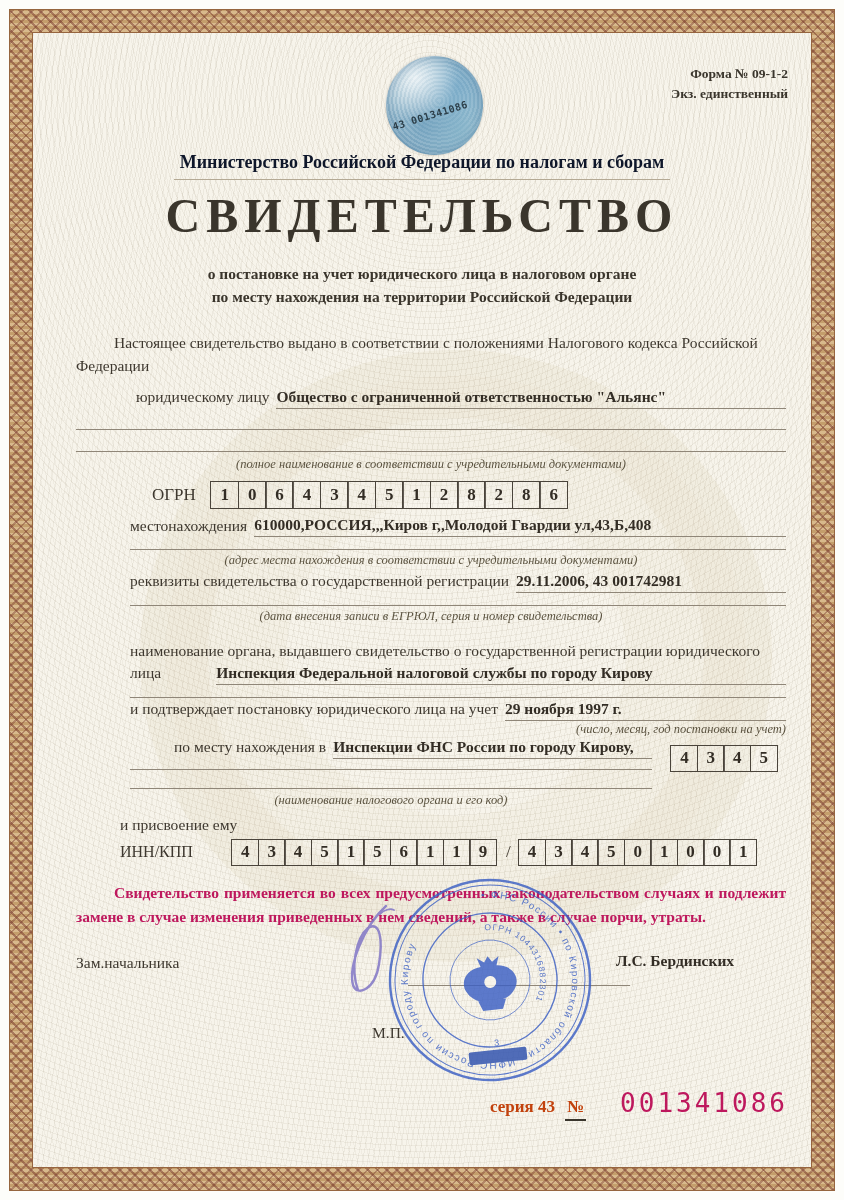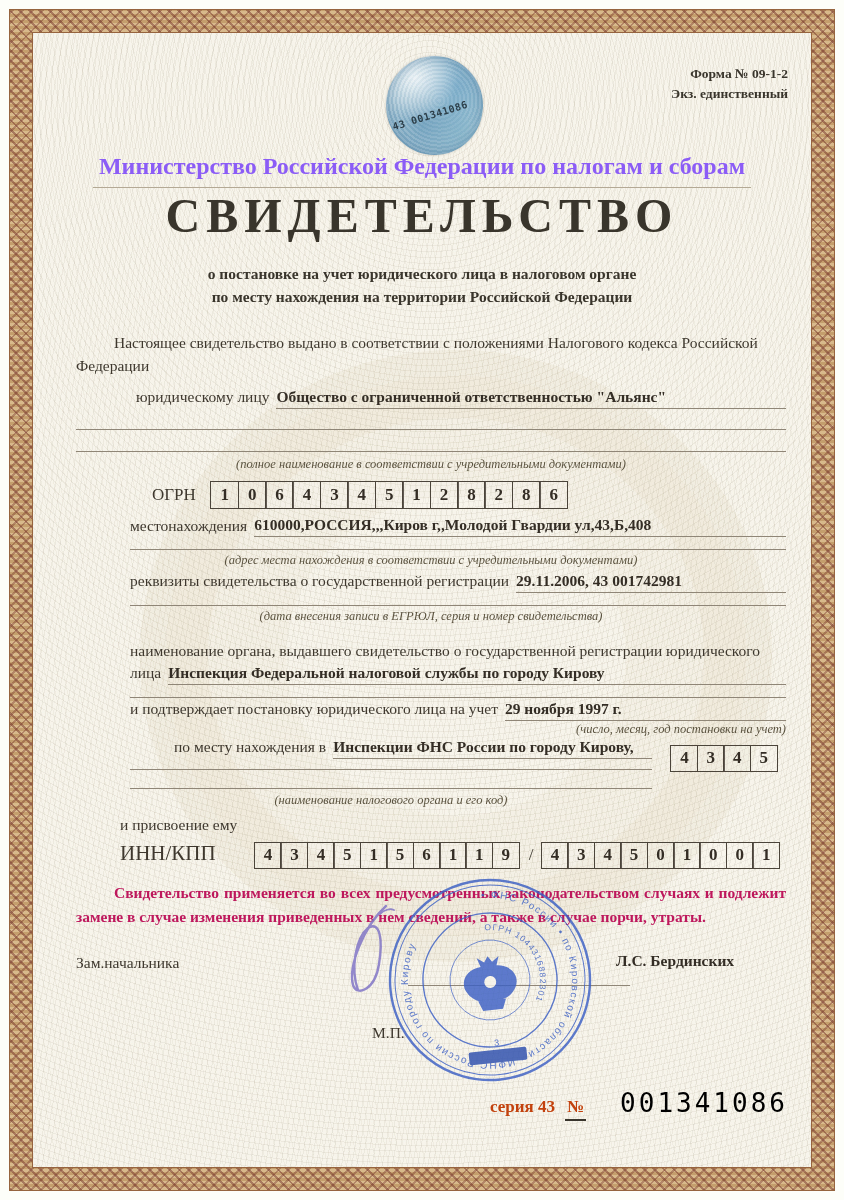--- a/index.html
+++ b/index.html
@@ -50,21 +50,21 @@
   .boxes{display:flex;}
   .boxes .cell{
     width:23px;height:25px;border:1.6px solid #4a443b;margin-left:-1.6px;
     display:flex;align-items:center;justify-content:center;
     font-weight:bold;font-size:17px;color:#332d25;background:rgba(255,255,255,.12);
   }
   .boxes.wide .cell{width:27px;height:26px;}
   .boxes.mid .cell{width:26px;}
 
   .form-num{font-size:13.5px;font-weight:bold;line-height:1.45;text-align:right;color:#3a352c;}
-  .ministry{font-size:24px;font-weight:bold;color:#8b5cf6;}
+  .ministry{font-size:18px;font-weight:bold;color:#0f172a;}
   .ministry span{display:inline-block;padding:0 6px 5px 6px;border-bottom:1px solid #b4a994;}
   .doc-title{font-size:48px;font-weight:bold;letter-spacing:6px;color:#3a352c;}
   .subtitle{font-size:15.5px;font-weight:bold;line-height:1.5;color:#3a352c;}
   .intro{text-indent:38px;line-height:1.5;}
 
   
   .sticker{
     position:absolute;top:56px;left:386px;width:97px;height:99px;border-radius:50%;
     background:
       radial-gradient(circle at 30% 22%, rgba(255,255,255,.75), transparent 42%),
@@ -79,21 +79,21 @@
     position:absolute;top:54%;left:5%;transform:rotate(-17deg);
     font-family:"DejaVu Sans Mono",monospace;font-size:10px;font-weight:bold;
     color:#22313a;letter-spacing:.5px;opacity:.9;white-space:nowrap;
   }
 
   .usage{font-weight:bold;color:#be185d;text-align:justify;text-indent:38px;line-height:1.55;}
 
   .serial-row{display:flex;align-items:baseline;}
   .serial-label{font-size:17px;font-weight:bold;color:#c2410c;white-space:nowrap;}
   .serial-no-sign{border-bottom:2px solid #3a352c;padding:0 2px;}
-  .serial-number{font-family:"DejaVu Sans Mono",monospace;font-size:26px;color:#000000;letter-spacing:3px;margin-left:34px;}
+  .serial-number{font-family:"DejaVu Sans Mono",monospace;font-size:26px;color:#be185d;letter-spacing:3px;margin-left:34px;}
 
   .stamp-svg{position:absolute;top:874px;left:384px;width:212px;height:212px;opacity:.82;transform:rotate(-6deg);}
   .sig-svg{position:absolute;top:900px;left:320px;width:110px;height:100px;opacity:.85;}
 </style>
 </head>
 <body>
 
 <div class="page">
   <div class="ornament"></div>
   <div class="page-inner"></div>
@@ -158,21 +158,21 @@
     <div class="abs cap center" style="top:552px;left:76px;right:58px;">(адрес места нахождения в соответствии с учредительными документами)</div>
 
     <div class="abs row" style="top:571px;left:130px;right:58px;">
       <span class="lbl">реквизиты свидетельства о государственной регистрации</span>
       <span class="val">29.11.2006, 43 001742981</span>
     </div>
     <div class="abs blank" style="top:593px;left:130px;right:58px;"></div>
     <div class="abs cap center" style="top:608px;left:76px;right:58px;">(дата внесения записи в ЕГРЮЛ, серия и номер свидетельства)</div>
 
     <div class="abs" style="top:641px;left:130px;right:58px;">наименование органа, выдавшего свидетельство о государственной регистрации юридического</div>
-    <div class="abs row" style="top:663px;left:130px;right:58px;">
+    <div class="abs row" style="top:663px;left:130px;right:58px;gap:48px;">
       <span class="lbl">лица</span>
       <span class="val">Инспекция Федеральной налоговой службы по городу Кирову</span>
     </div>
     <div class="abs blank" style="top:685px;left:130px;right:58px;"></div>
 
     <div class="abs row" style="top:699px;left:130px;right:58px;">
       <span class="lbl">и подтверждает постановку юридического лица на учет</span>
       <span class="val">29 ноября 1997 г.</span>
     </div>
     <div class="abs cap" style="top:721px;right:58px;text-align:right;">(число, месяц, год постановки на учет)</div>
@@ -187,21 +187,21 @@
         <span class="cell">4</span>
         <span class="cell">5</span>
       </div>
     <div class="abs blank" style="top:757px;left:130px;right:192px;"></div>
     <div class="abs blank" style="top:776px;left:130px;right:192px;"></div>
     <div class="abs cap center" style="top:792px;left:130px;right:192px;">(наименование налогового органа и его код)</div>
 
     <div class="abs" style="top:815px;left:120px;">и присвоение ему</div>
 
     <div class="abs row" style="top:839px;left:120px;">
-      <span style="font-size:21px;padding-right:40px;">ИНН/КПП</span>
+      <span style="font-size:16px;padding-right:40px;">ИНН/КПП</span>
       <span class="boxes mid">
           <span class="cell">4</span>
           <span class="cell">3</span>
           <span class="cell">4</span>
           <span class="cell">5</span>
           <span class="cell">1</span>
           <span class="cell">5</span>
           <span class="cell">6</span>
           <span class="cell">1</span>
           <span class="cell">1</span>

